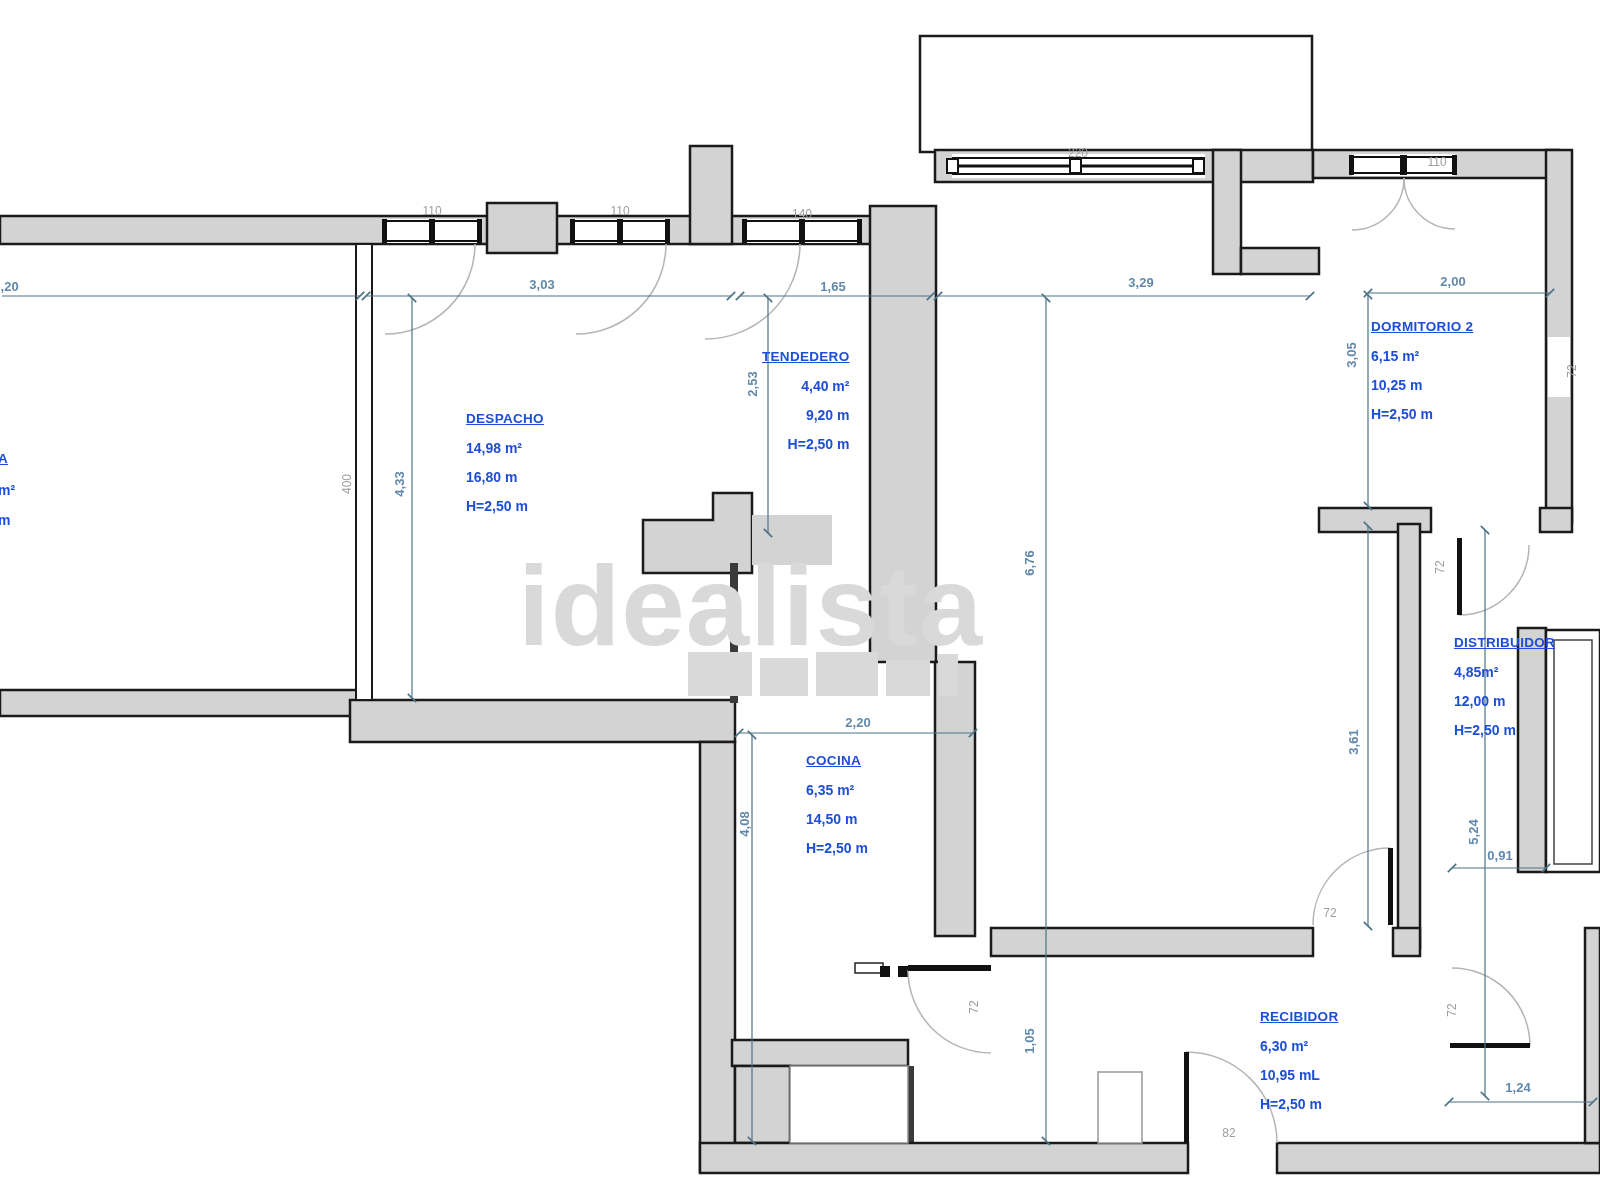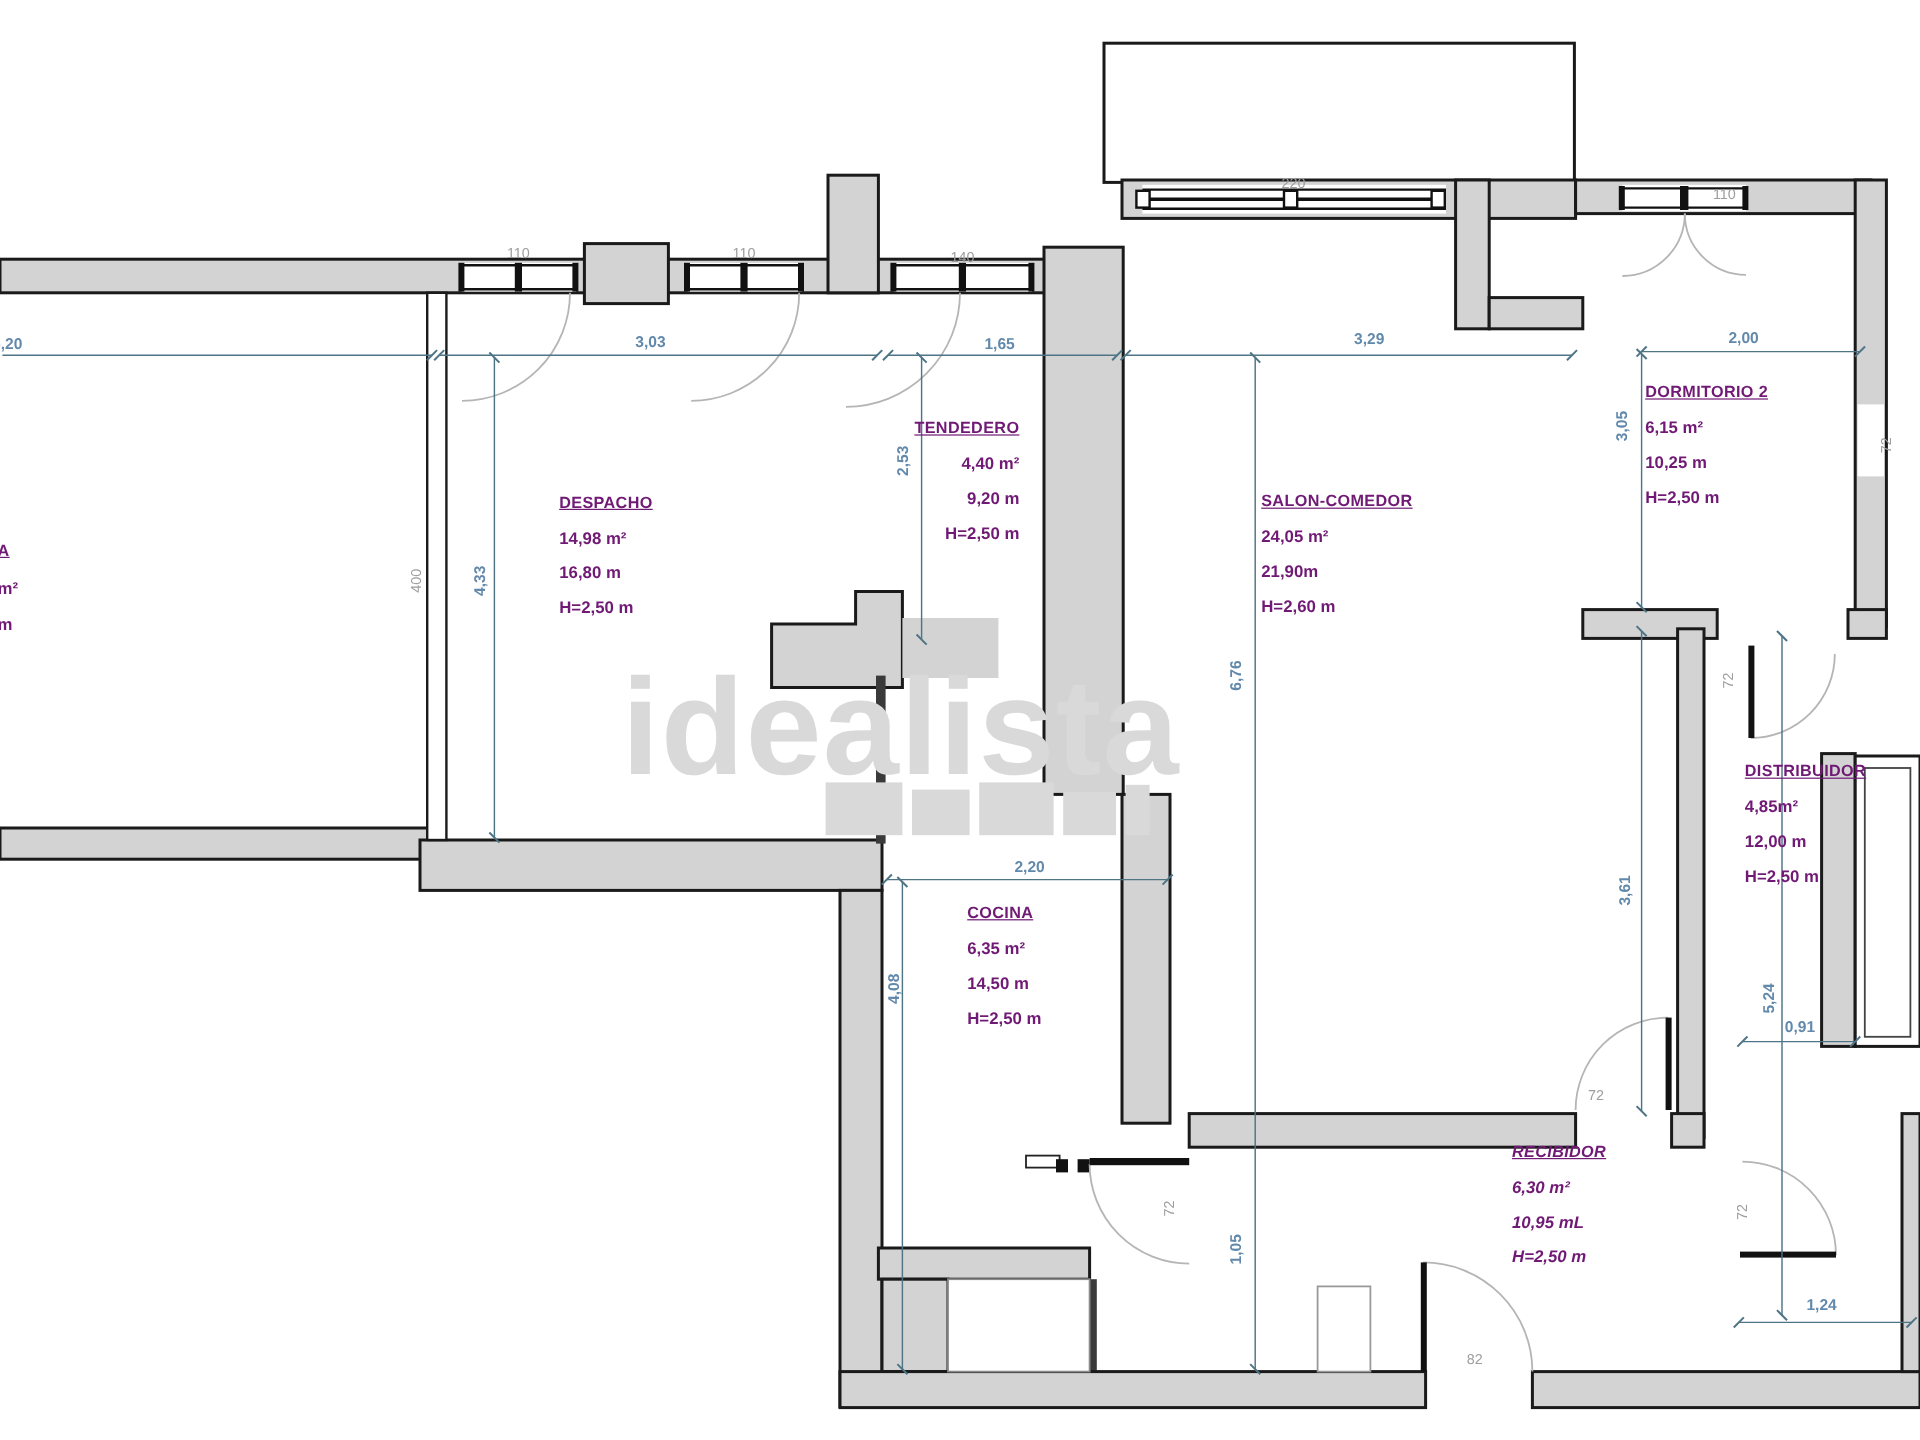--- a/index.html
+++ b/index.html
@@ -13,21 +13,21 @@
   .framemid{stroke:#111;stroke-width:3;fill:none;}
   .jamb{fill:#111;}
   .mull{fill:#fff;stroke:#111;stroke-width:2;}
   .arc{fill:none;stroke:#b5b5b5;stroke-width:1.5;}
   .leaf{fill:#111;}
   .dim{stroke:#4e7486;stroke-width:1.2;fill:none;}
   .dt{font:600 13px "Liberation Sans",sans-serif;fill:#6289ab;text-anchor:middle;}
   .gl{font:400 12px "Liberation Sans",sans-serif;fill:#9e9e9e;text-anchor:middle;}
   .wm{font:700 114px "Liberation Sans",sans-serif;fill:#d9d9d9;letter-spacing:1px;}
   .wmblock{fill:#d9d9d9;}
-  .room{position:absolute;font:700 14px "Liberation Sans",sans-serif;color:#701a75;
+  .room{position:absolute;font:700 14px "Liberation Sans",sans-serif;color:#1d4ed8;
         line-height:29px;white-space:nowrap;}
   .room .rname{text-decoration:underline;font-size:13.5px;letter-spacing:.3px;margin-bottom:1px;}
 </style>
 </head>
 <body>
 
 <div id="stage">
 
 <svg id="plan" width="1600" height="1200" viewBox="0 0 1600 1200">
 
@@ -205,26 +205,20 @@
     <div>H=2,50 m</div>
   </div>
 
   <div class="room" style="left:762px;top:342px;text-align:right;">
     <div class="rname">TENDEDERO</div>
     <div>4,40 m²</div>
     <div>9,20 m</div>
     <div>H=2,50 m</div>
   </div>
 
-  <div class="room" style="left:1051px;top:403px;">
-    <div class="rname">SALON-COMEDOR</div>
-    <div>24,05 m²</div>
-    <div>21,90m</div>
-    <div>H=2,60 m</div>
-  </div>
 
   <div class="room" style="left:1371px;top:312px;">
     <div class="rname">DORMITORIO 2</div>
     <div>6,15 m²</div>
     <div>10,25 m</div>
     <div>H=2,50 m</div>
   </div>
 
   <div class="room" style="left:1418px;top:628px;margin-left:36px;">
     <div class="rname">DISTRIBUIDOR</div>
@@ -233,21 +227,21 @@
     <div>H=2,50 m</div>
   </div>
 
   <div class="room" style="left:806px;top:746px;">
     <div class="rname">COCINA</div>
     <div>6,35 m²</div>
     <div>14,50 m</div>
     <div>H=2,50 m</div>
   </div>
 
-  <div class="room" style="left:1260px;top:945px;font-style:italic;">
+  <div class="room" style="left:1260px;top:1002px;">
     <div class="rname">RECIBIDOR</div>
     <div>6,30 m²</div>
     <div>10,95 mL</div>
     <div>H=2,50 m</div>
   </div>
 
   <div class="room" style="left:-2px;top:444px;line-height:30px;">
     <div class="rname">A</div>
     <div>m²</div>
     <div>m</div>

